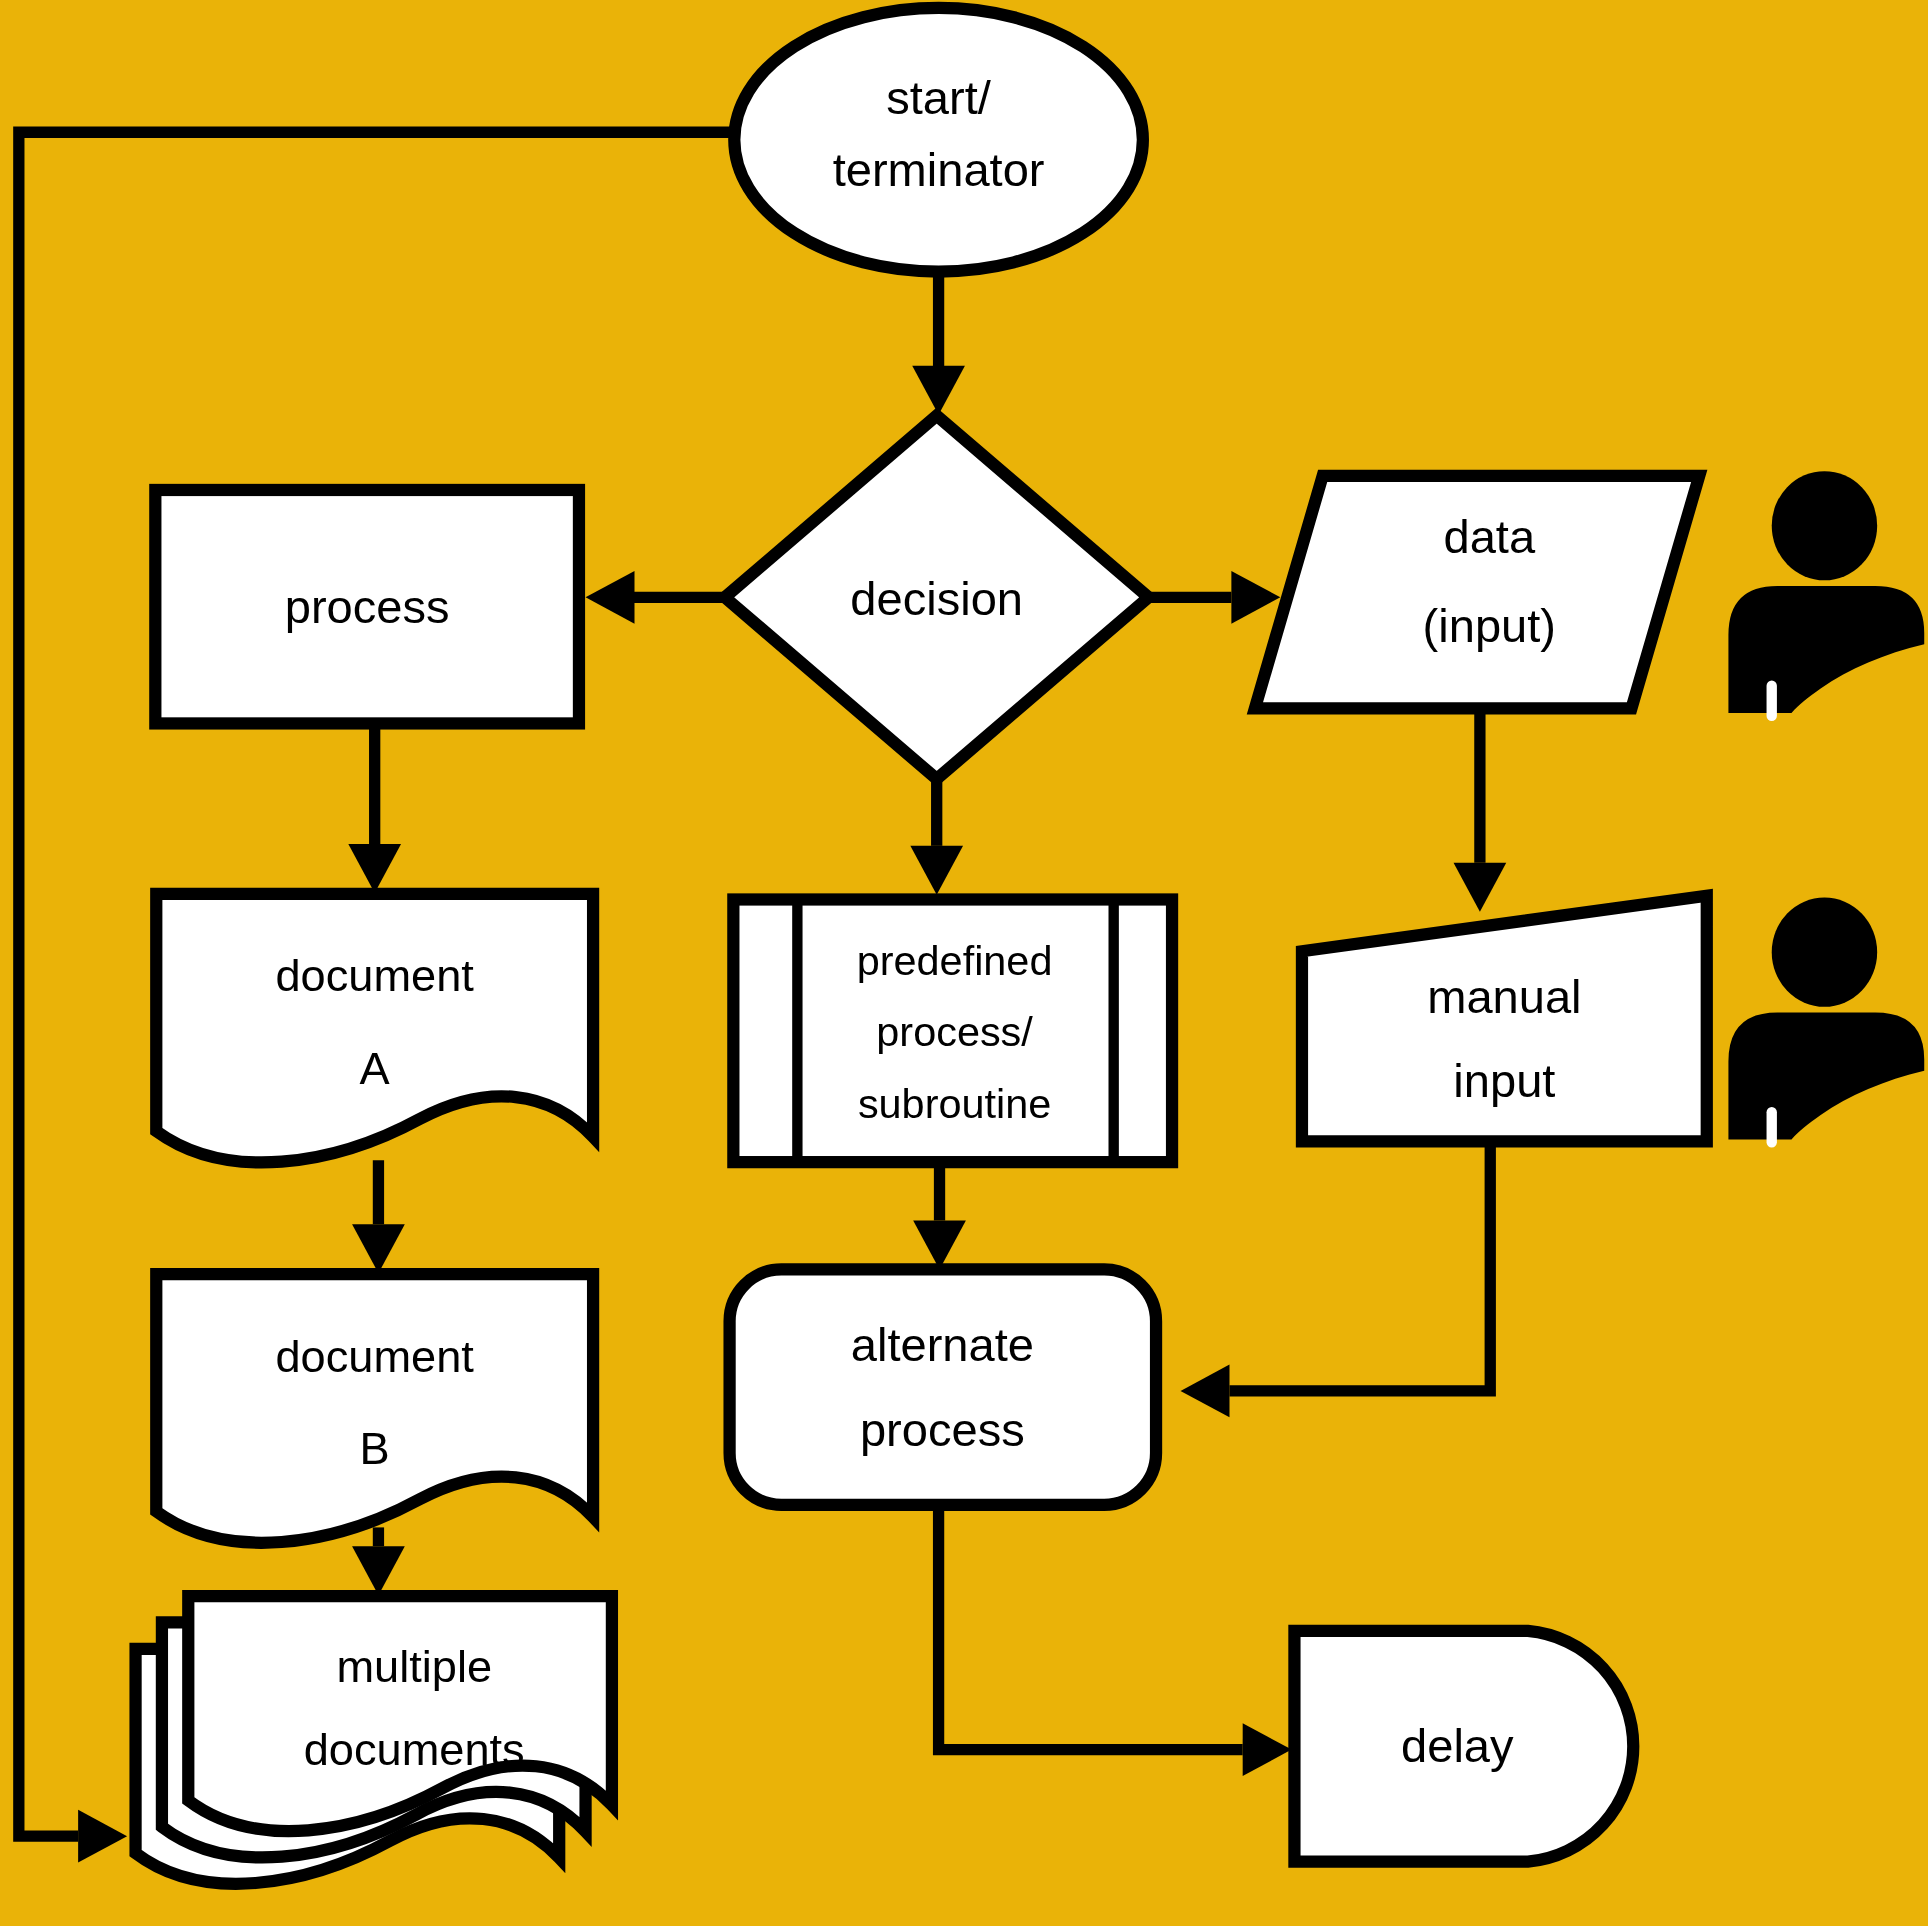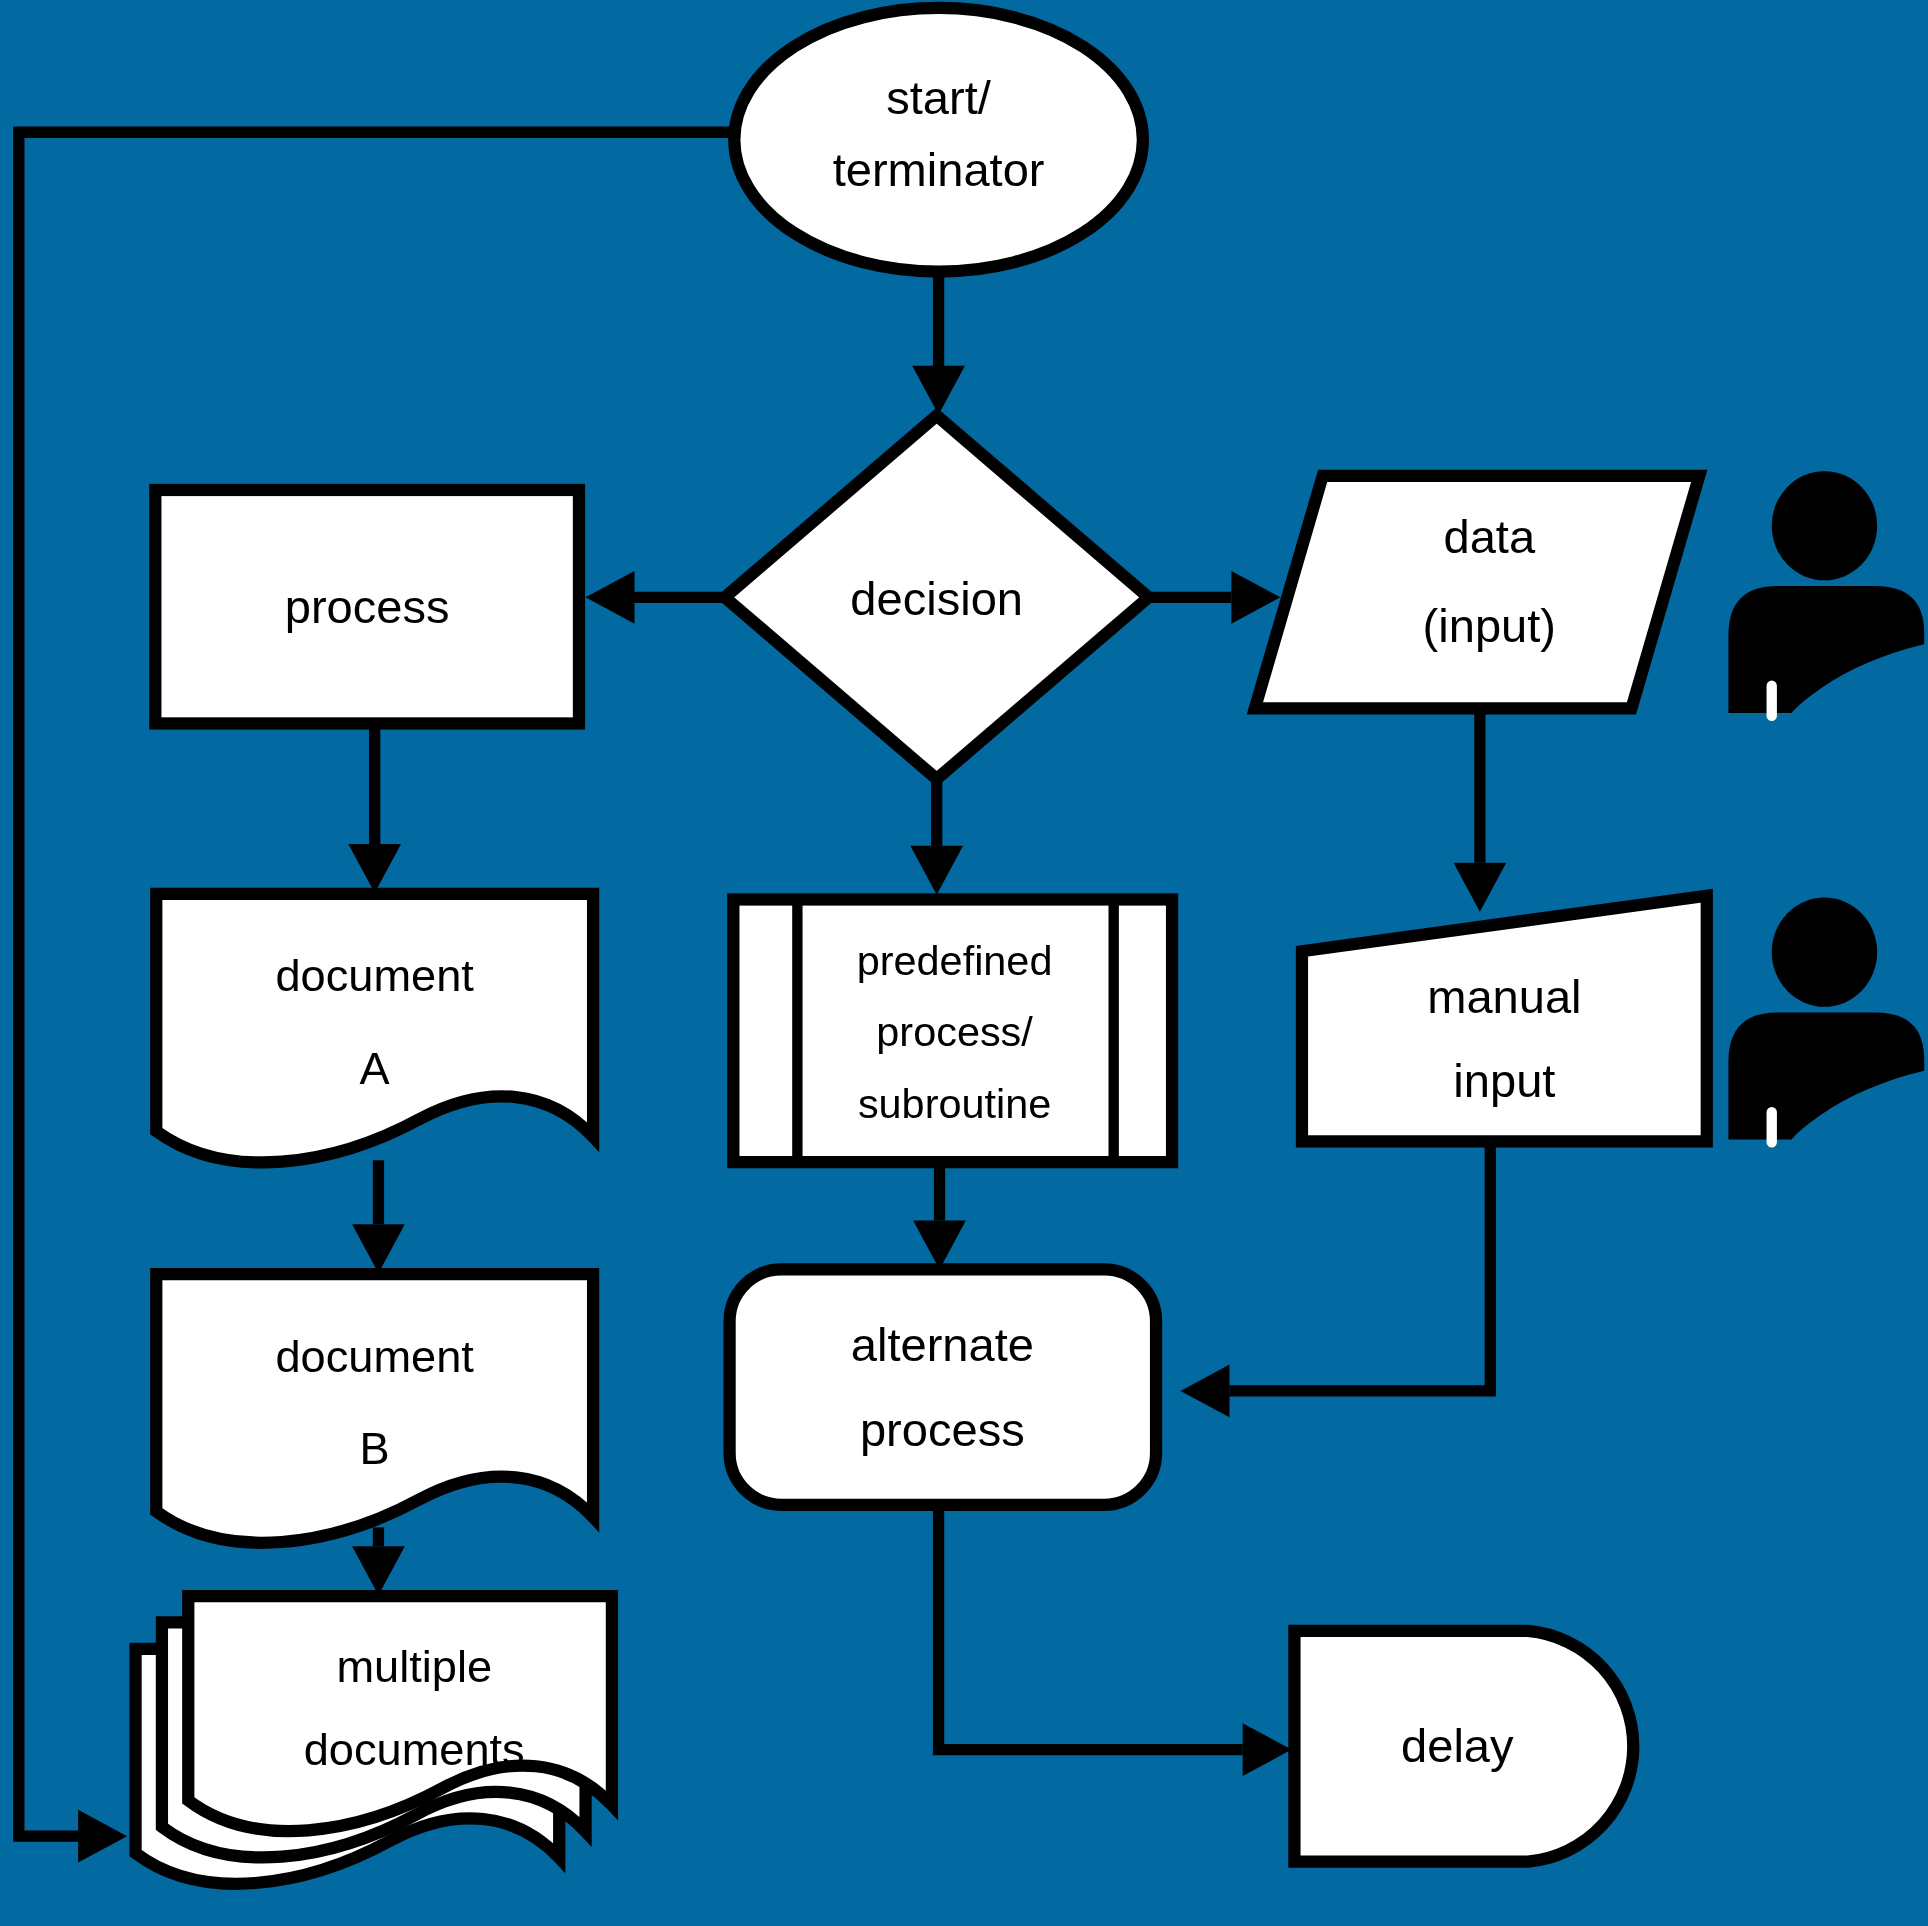--- a/index.html
+++ b/index.html
@@ -3,21 +3,21 @@
 <meta charset="utf-8">
 <style>
   html, body {
     margin: 0;
     padding: 0;
     background: #ffffff;
   }
   #canvas {
     width: 1928px;
     height: 1927px;
-    background: #0369a1;
+    background: #eab308;
   }
   svg { display: block; }
   .node-shape {
     fill: #ffffff;
     stroke: #000000;
     stroke-width: 13;
   }
   .inner-bar {
     fill: none;
     stroke: #000000;

